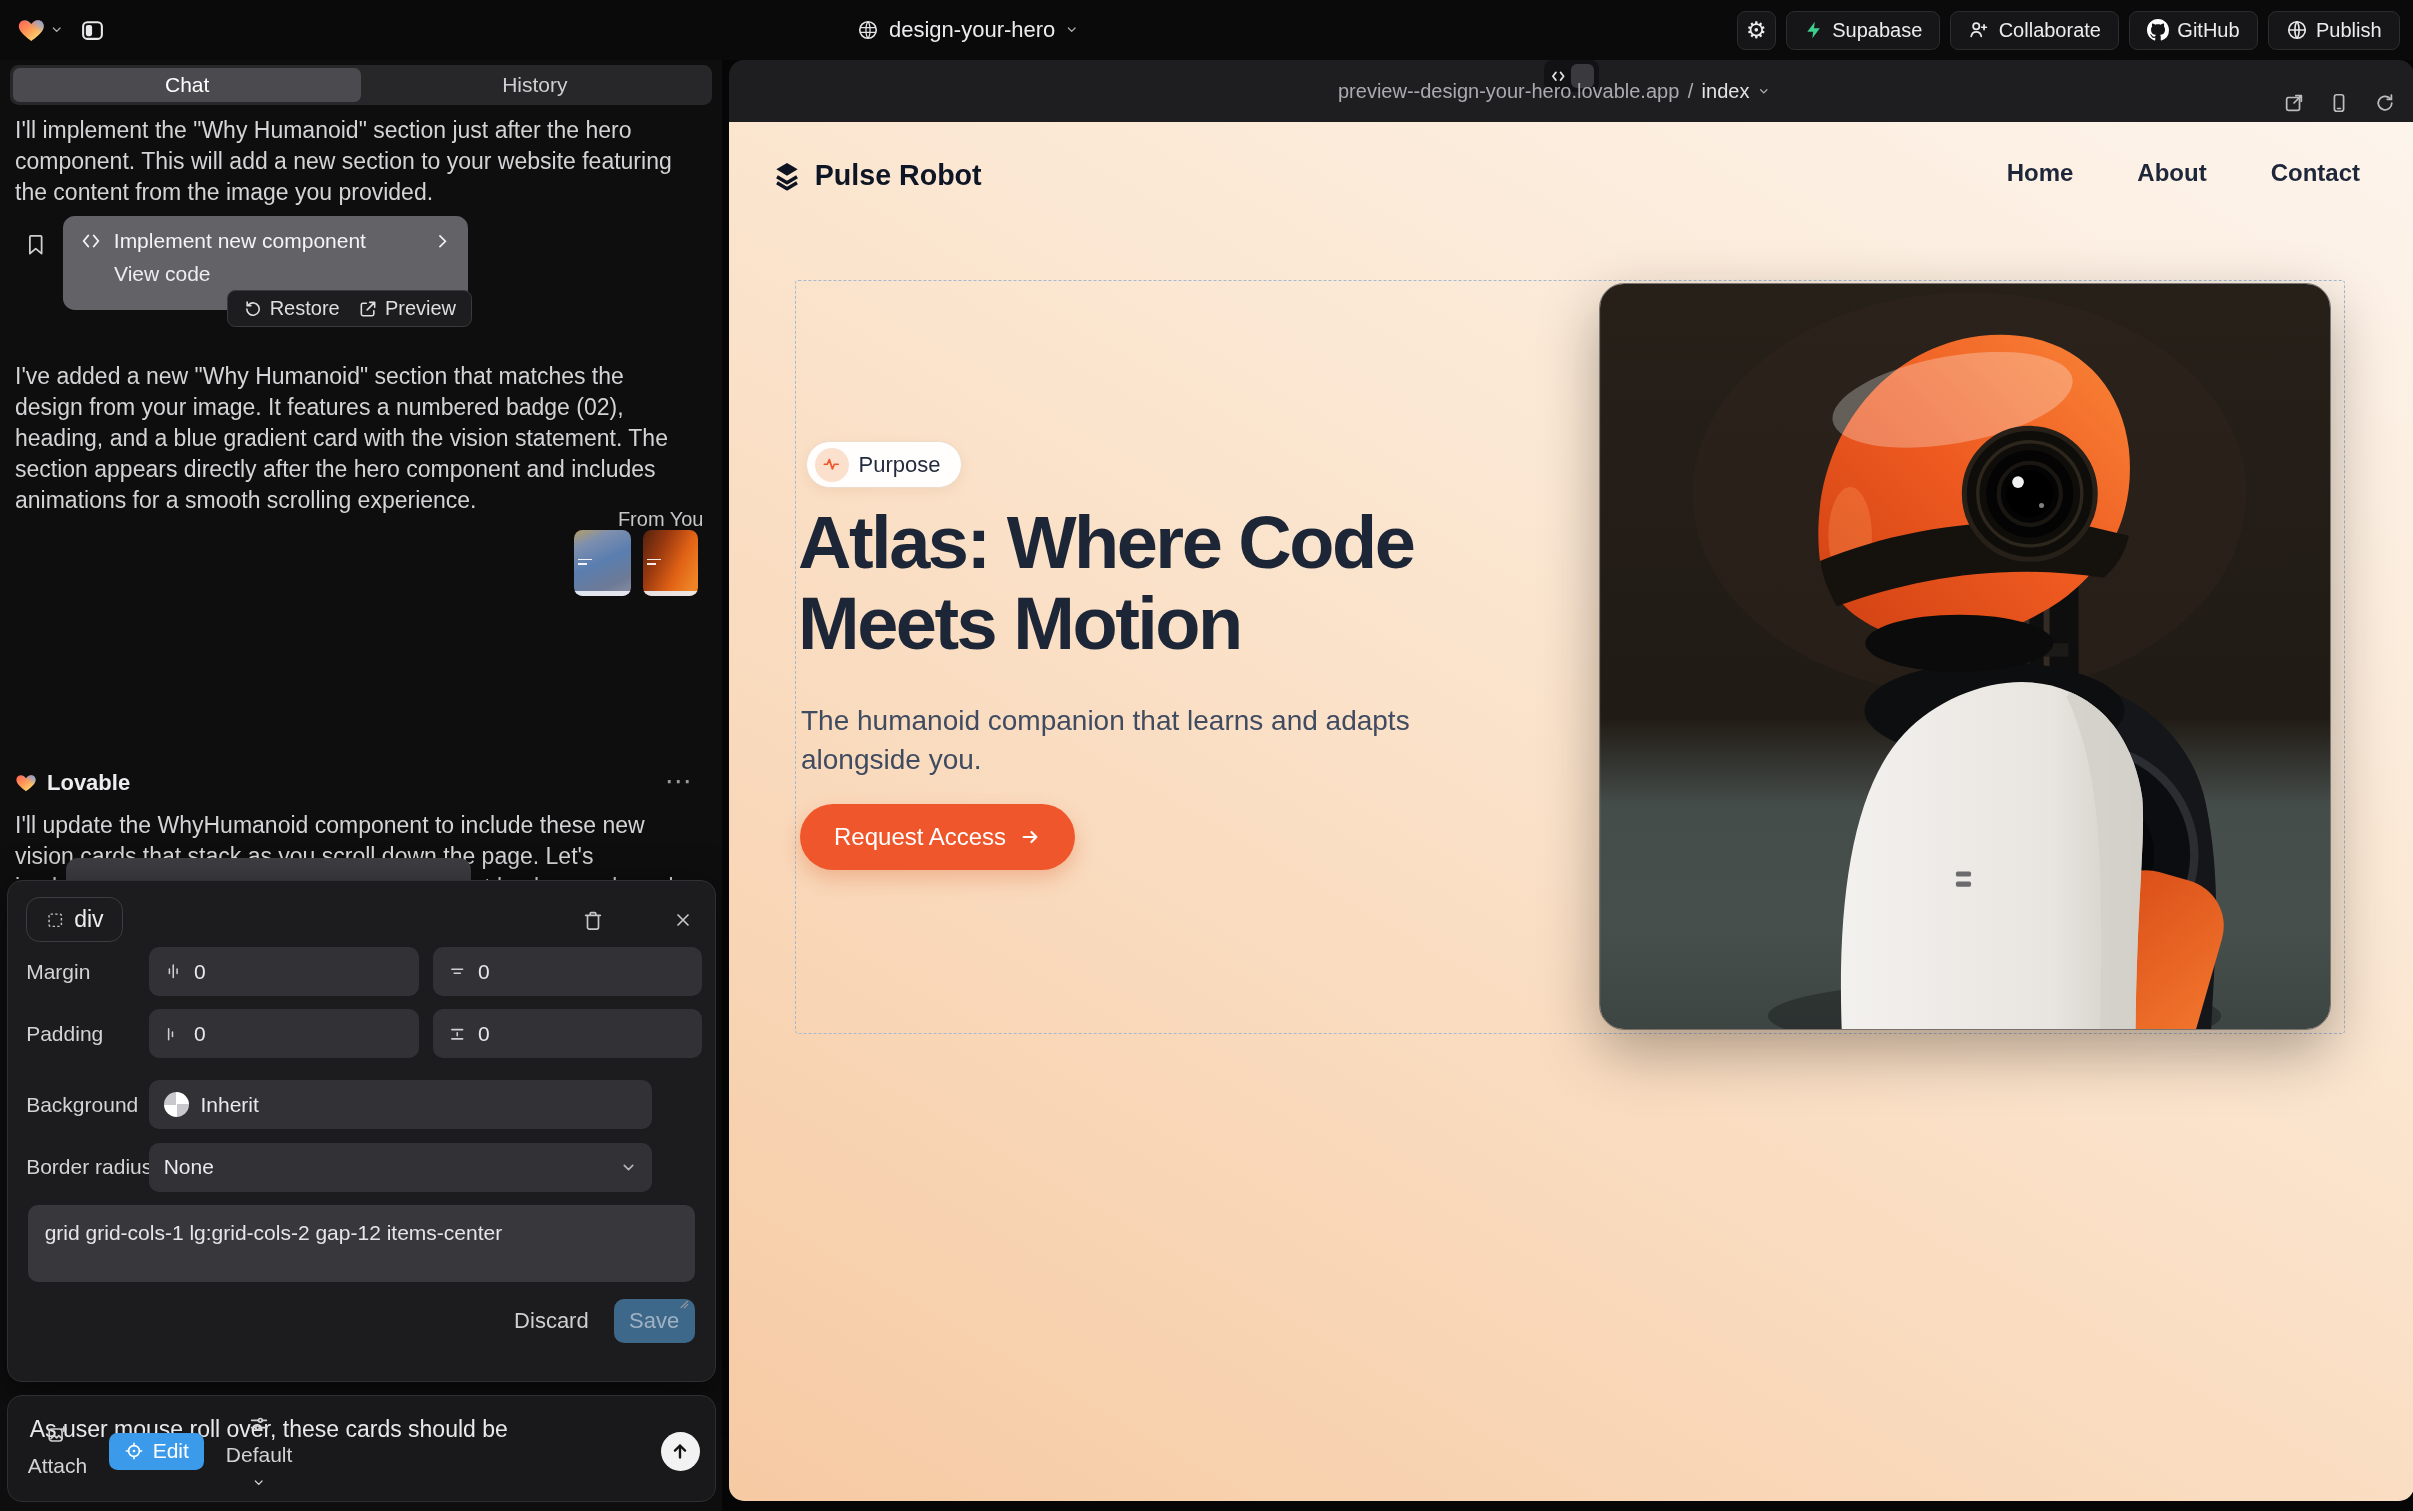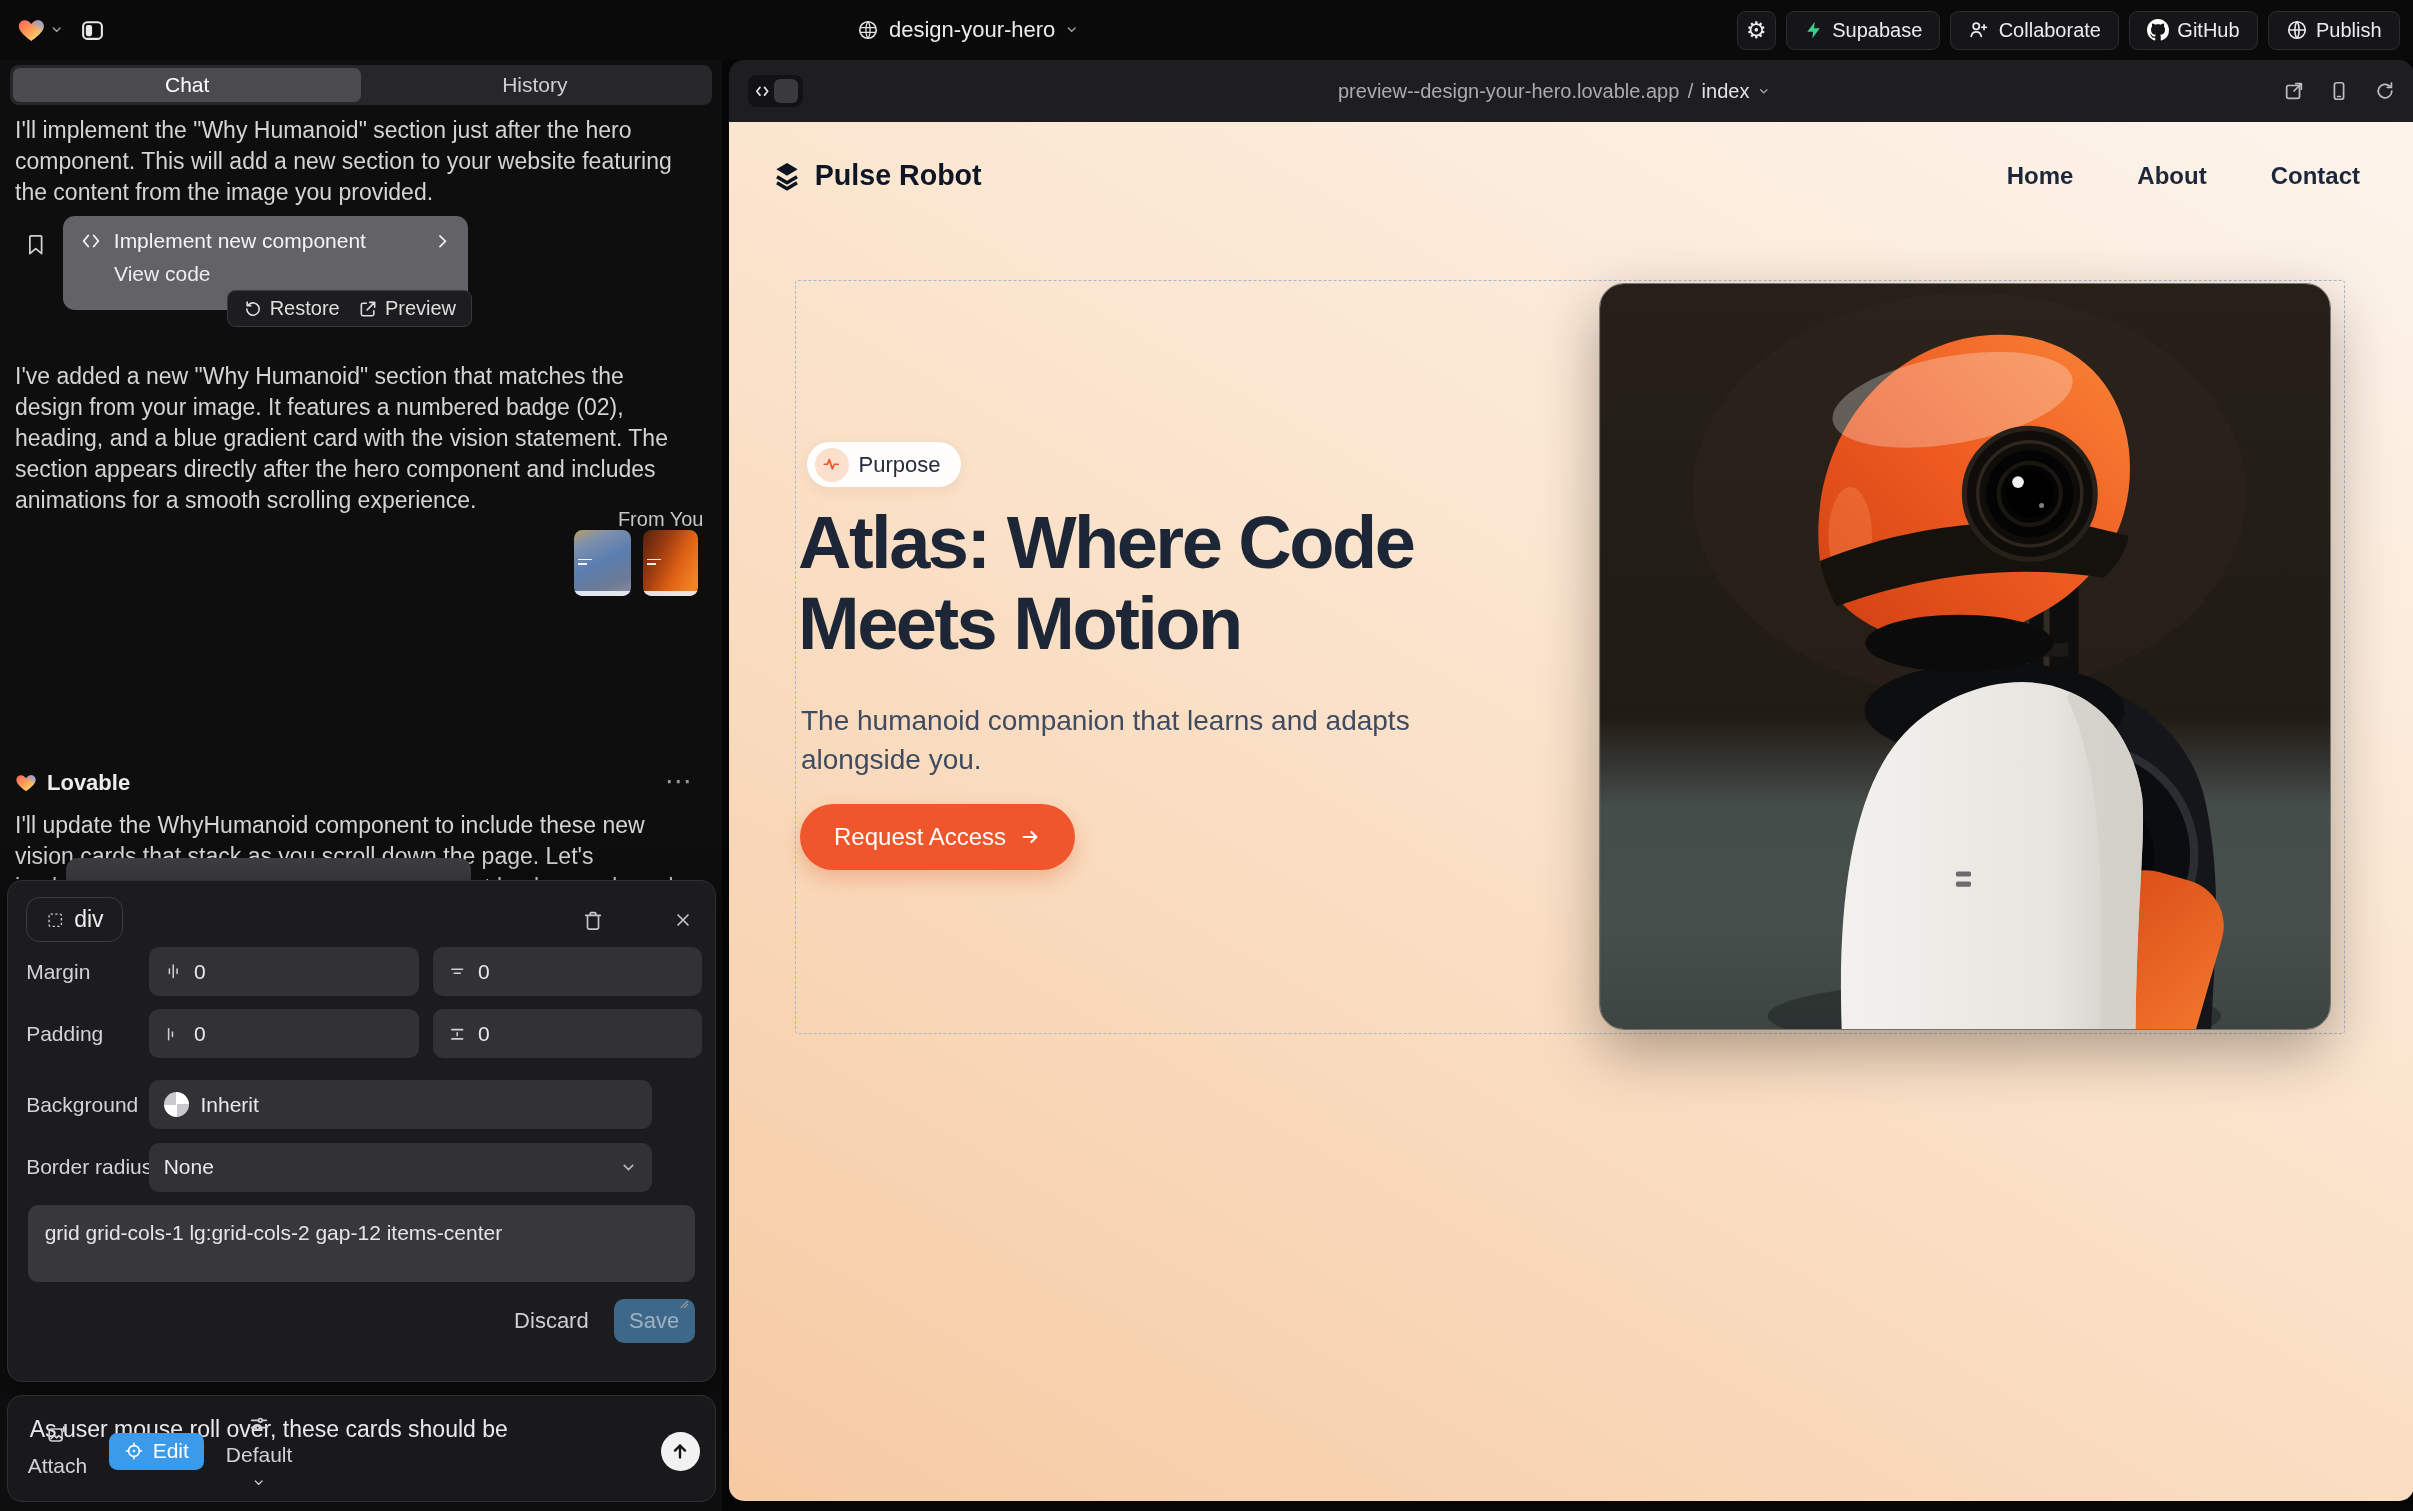--- a/index.html
+++ b/index.html
@@ -70,29 +70,29 @@
   
   .composer{position:absolute;left:6.7px;top:1335px;width:709px;height:107px;background:#19191b;border:0.8px solid #2f2f32;border-radius:15px;}
   .c-text{padding:20px 23.5px 0 22px;font-size:23px;color:#e9e9eb;}
   .c-bar{position:absolute;left:20px;right:15px;bottom:11.8px;display:flex;align-items:center;gap:22px;color:#d2d2d4;font-size:21px;}
   .c-item{display:flex;align-items:center;gap:8.4px;flex-direction:column;}
   .edit-pill{display:flex;align-items:center;gap:8.4px;height:37px;padding:0 15px;border-radius:8.4px;background:var(--edit-blue,#3b9bea);color:#ffffff;}
   .send{margin-left:auto;width:39px;height:39px;border-radius:50%;background:#f2f2f2;display:flex;align-items:center;justify-content:center;}
 
   
   .preview{position:absolute;left:729px;top:60px;width:1685px;height:1441px;background:#1e1e20;border-radius:15px;overflow:hidden;}
-  .pv-head{height:62px;display:flex;align-items:center;padding:0 18.5px;position:relative;}
+  .pv-head{height:62px;display:flex;align-items:center;padding:0 18.5px;position:relative;flex-direction:column;}
   .code-toggle{width:55px;height:32px;background:#121214;border-radius:8.4px;display:flex;align-items:center;padding:0 5px;}
   .code-toggle .knob{margin-left:auto;width:23.5px;height:23.5px;border-radius:5.9px;background:#3a3a3e;}
   .pv-url{position:absolute;left:50%;top:0;height:62px;transform:translateX(-54%);display:flex;align-items:center;gap:8.4px;font-size:20px;color:#ababaf;}
   .pv-url .page{color:#e2e2e4;}
   .pv-icons{margin-left:auto;display:flex;align-items:center;gap:23.5px;color:#bcbcbf;}
 
   .site{position:absolute;left:0;top:62px;right:0;bottom:0;background:linear-gradient(210deg,#fdf4ec 0%,#fbe7d2 38%,#f9d9bb 68%,#f6caa3 100%);overflow:hidden;}
-  .site-head{display:flex;align-items:center;padding:37px 54px 0 42px;}
+  .site-head{display:flex;padding:37px 54px 0 42px;}
   .brand{display:flex;align-items:center;gap:11.8px;font-size:28.6px;font-weight:bold;color:#0e1626;}
   .nav{margin-left:auto;display:flex;gap:64px;font-size:24px;font-weight:bold;color:#1d2739;}
   .sel-outline{position:absolute;left:66px;top:158px;width:1550px;height:754px;border:1.7px dashed var(--selection-dash,#a5bad2);border-radius:3.4px;pointer-events:none;}
   .badge{position:absolute;left:77px;top:319px;height:47px;border-radius:23.5px;background:#fffefc;border:0.8px solid #ecdccd;box-shadow:0 3.4px 11.8px rgba(180,120,70,.12);display:flex;align-items:center;gap:10px;padding:0 20px 0 7.6px;}
   .badge .bico{width:34px;height:34px;border-radius:50%;background:#fbe0ce;display:flex;align-items:center;justify-content:center;}
   .badge span{font-size:22px;color:#232c3e;}
   .hero-h1{position:absolute;left:69px;top:380px;width:890px;font-size:74px;line-height:81px;font-weight:800;letter-spacing:-2.5px;color:var(--heading-navy,#1d2636);}
   .hero-p{position:absolute;left:72px;top:579px;width:672px;font-size:28px;line-height:39px;color:#3f4b61;}
   .cta{position:absolute;left:71px;top:682px;height:66px;border-radius:34px;background:var(--accent-orange,#f0562b);color:#ffffff;font-size:24px;display:flex;align-items:center;gap:13.4px;padding:0 34px;box-shadow:0 8.4px 20px rgba(220,90,40,.3);}
   .robot-card{position:absolute;left:870px;top:161px;width:732px;height:747px;border-radius:25px;overflow:hidden;box-shadow:0 22px 59px rgba(30,20,12,.35);border:1.7px solid rgba(14,20,34,.55);}

